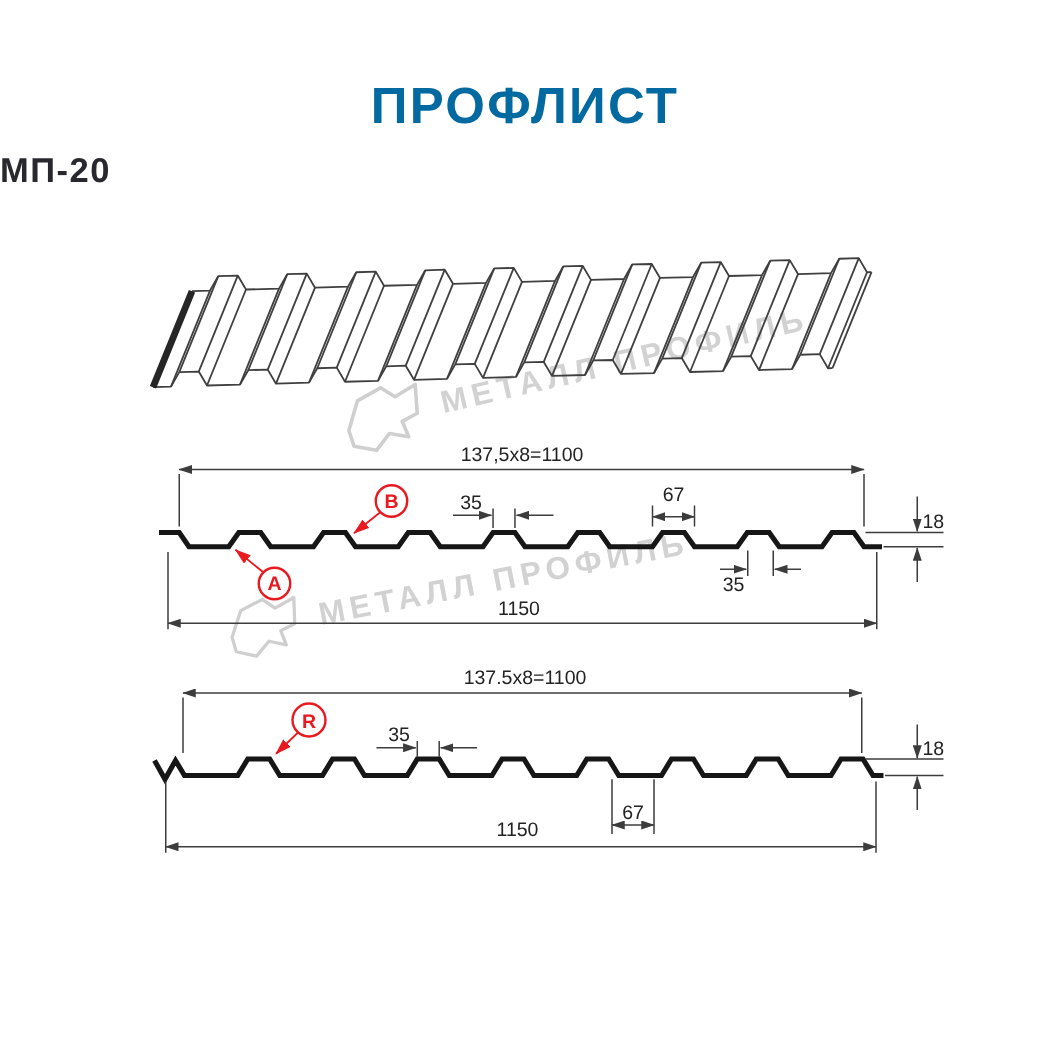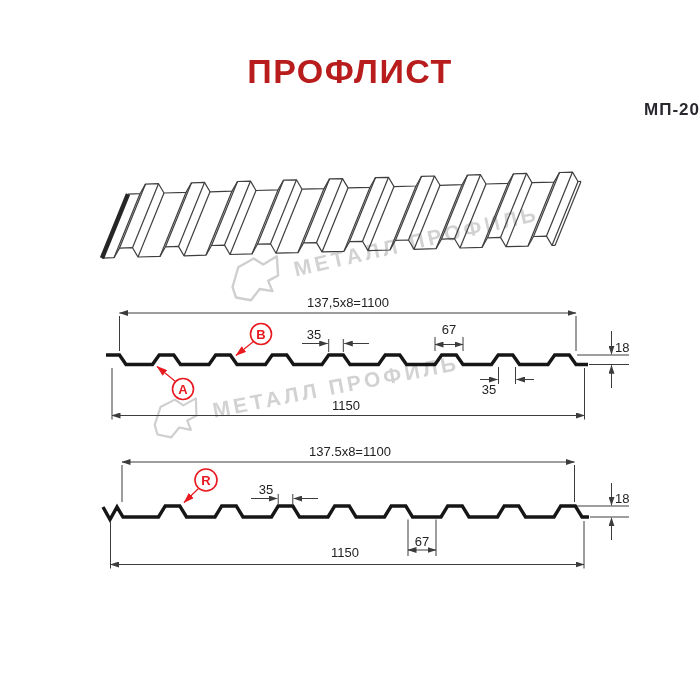--- a/index.html
+++ b/index.html
@@ -2,25 +2,25 @@
 <html><head>
 <meta charset="utf-8">
 <style>
   html,body{margin:0;padding:0;background:#ffffff;}
   #stage{
     position:relative;width:700px;height:700px;background:#ffffff;overflow:hidden;
     font-family:"Liberation Sans", sans-serif;
   }
   .title{
     position:absolute;left:0;top:52px;width:700px;text-align:center;
-    font-size:34px;font-weight:bold;letter-spacing:1.5px;color:#b91c1c;
+    font-size:34px;font-weight:bold;letter-spacing:1.5px;color:#0369a1;
   }
   .subtitle{
-    position:absolute;left:0;top:100px;width:700px;text-align:right;
-    font-size:17px;font-weight:600;letter-spacing:1px;color:#28282e;
+    position:absolute;left:0;top:100px;width:700px;text-align:left;
+    font-size:23px;font-weight:600;letter-spacing:1px;color:#28282e;
   }
   .footer-note{
     position:absolute;left:0;top:617px;width:700px;text-align:center;
     font-size:15.5px;font-weight:500;letter-spacing:1.2px;color:#333336;
   }
   .wm{
     position:absolute;display:flex;align-items:center;gap:10px;
     color:#d2d2d2;pointer-events:none;white-space:nowrap;
   }
   .wm .wm-text{

